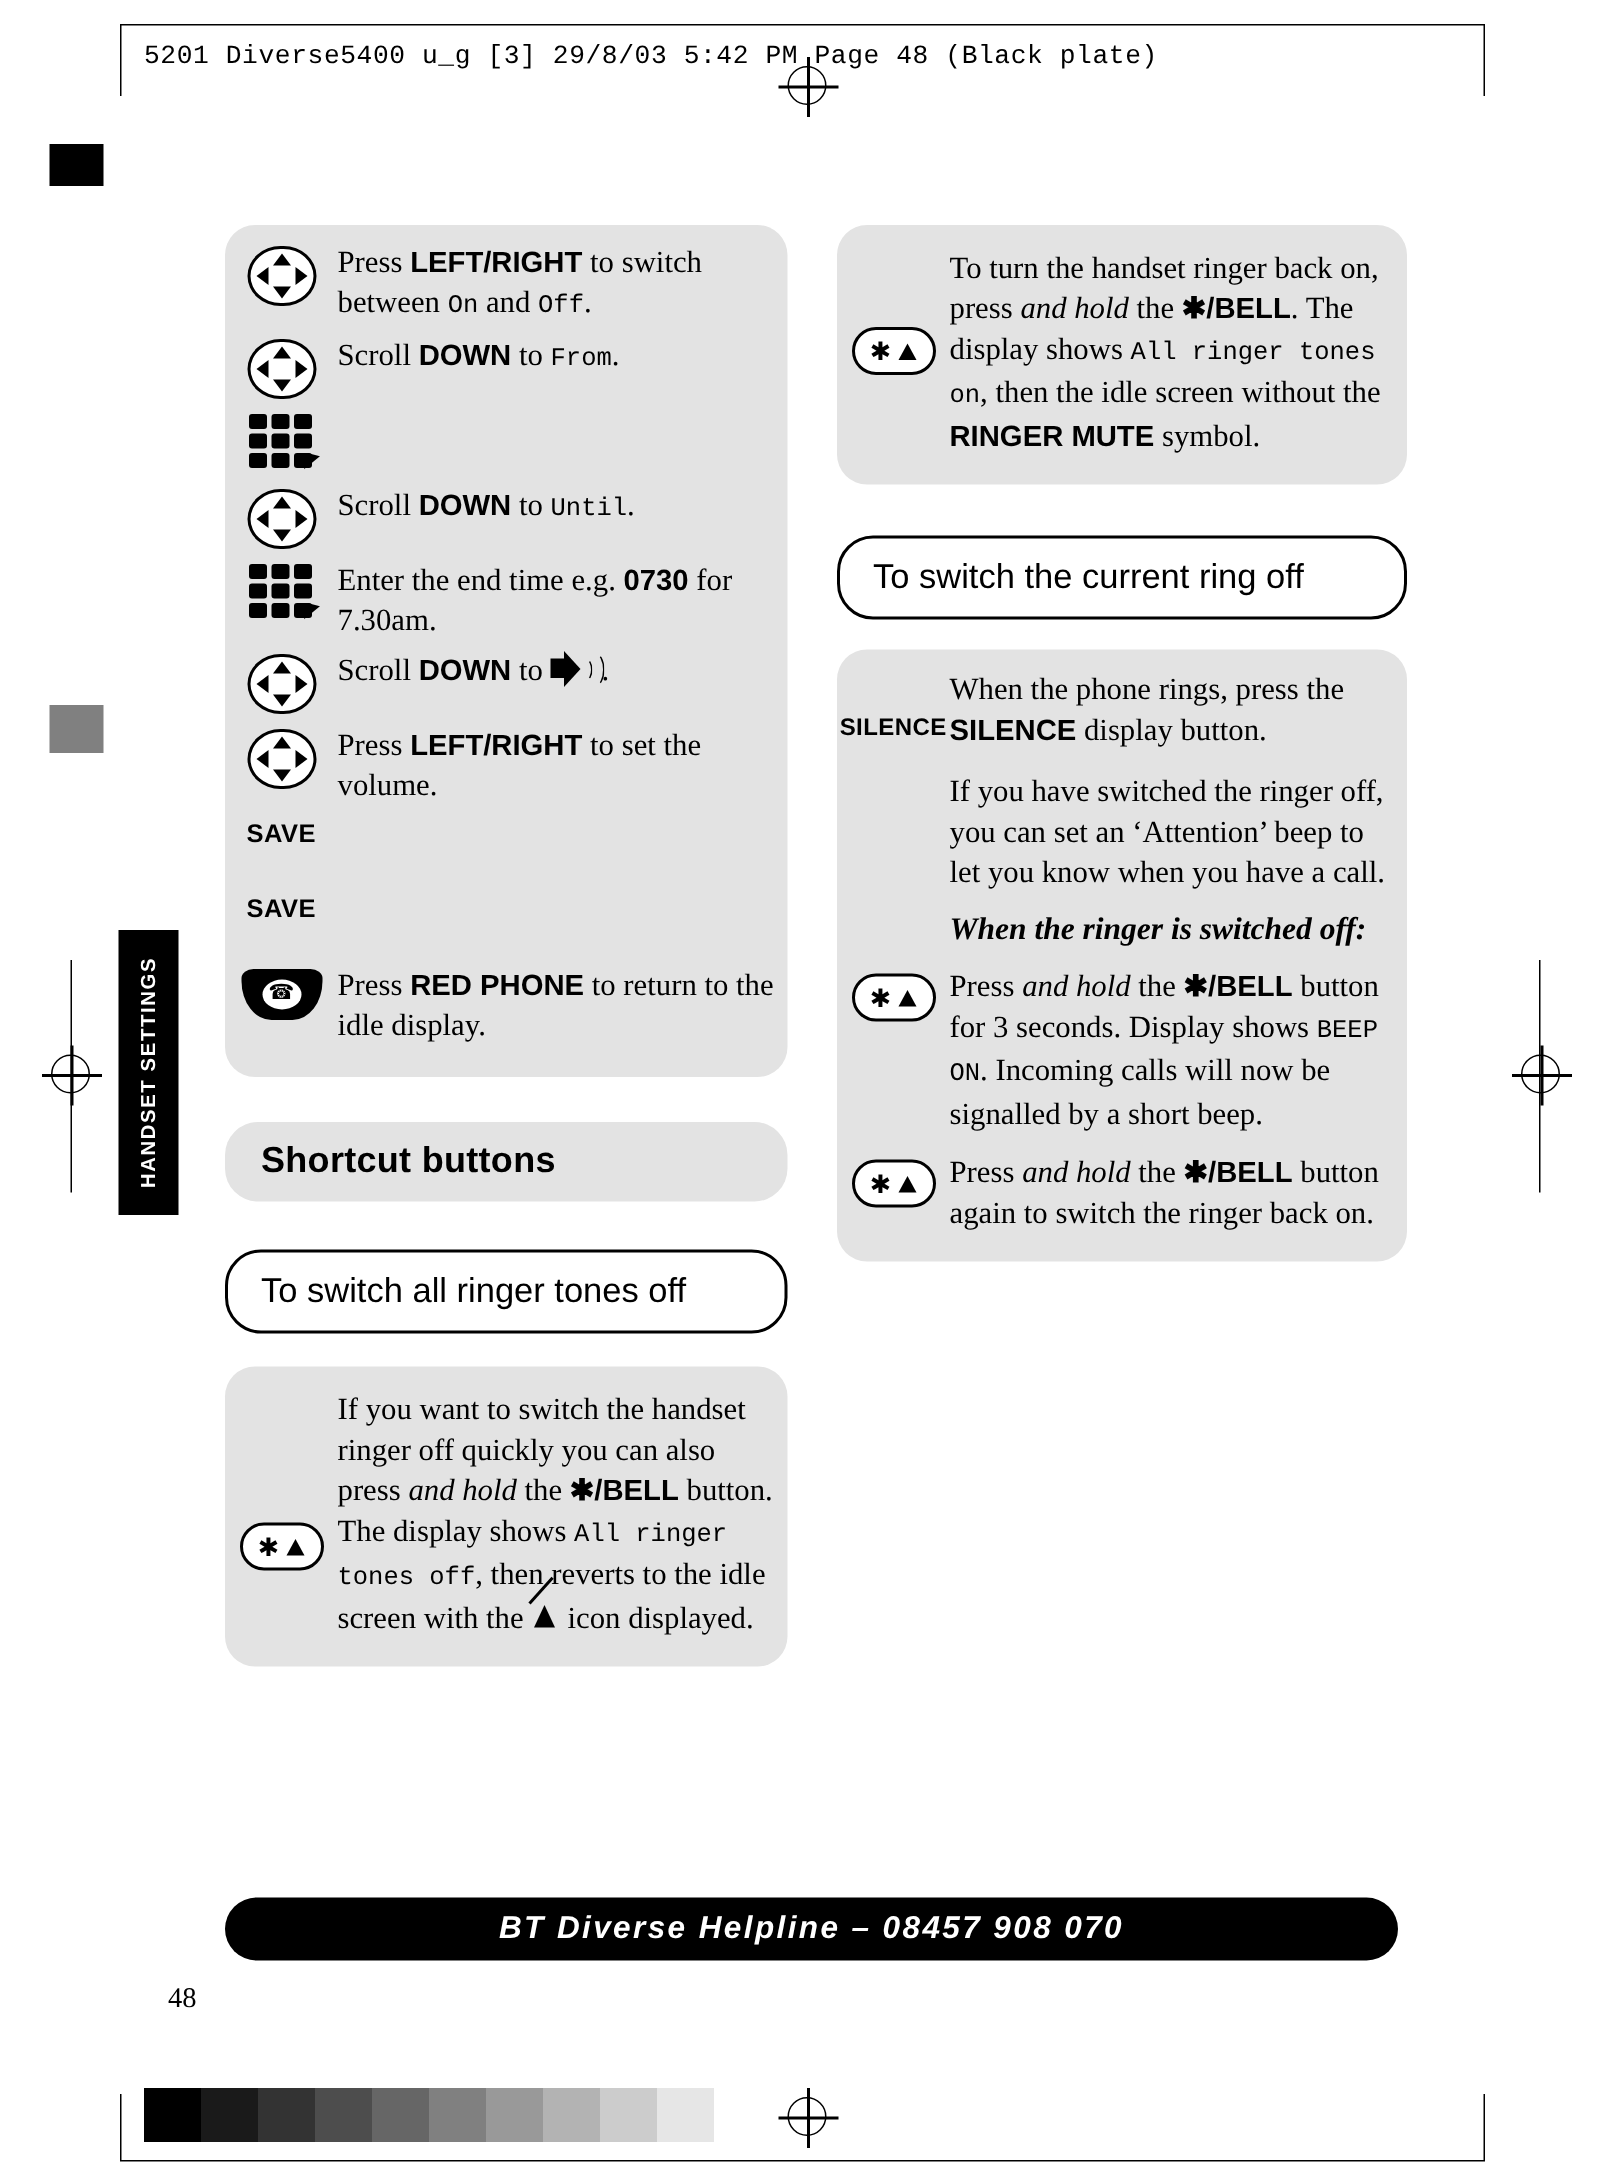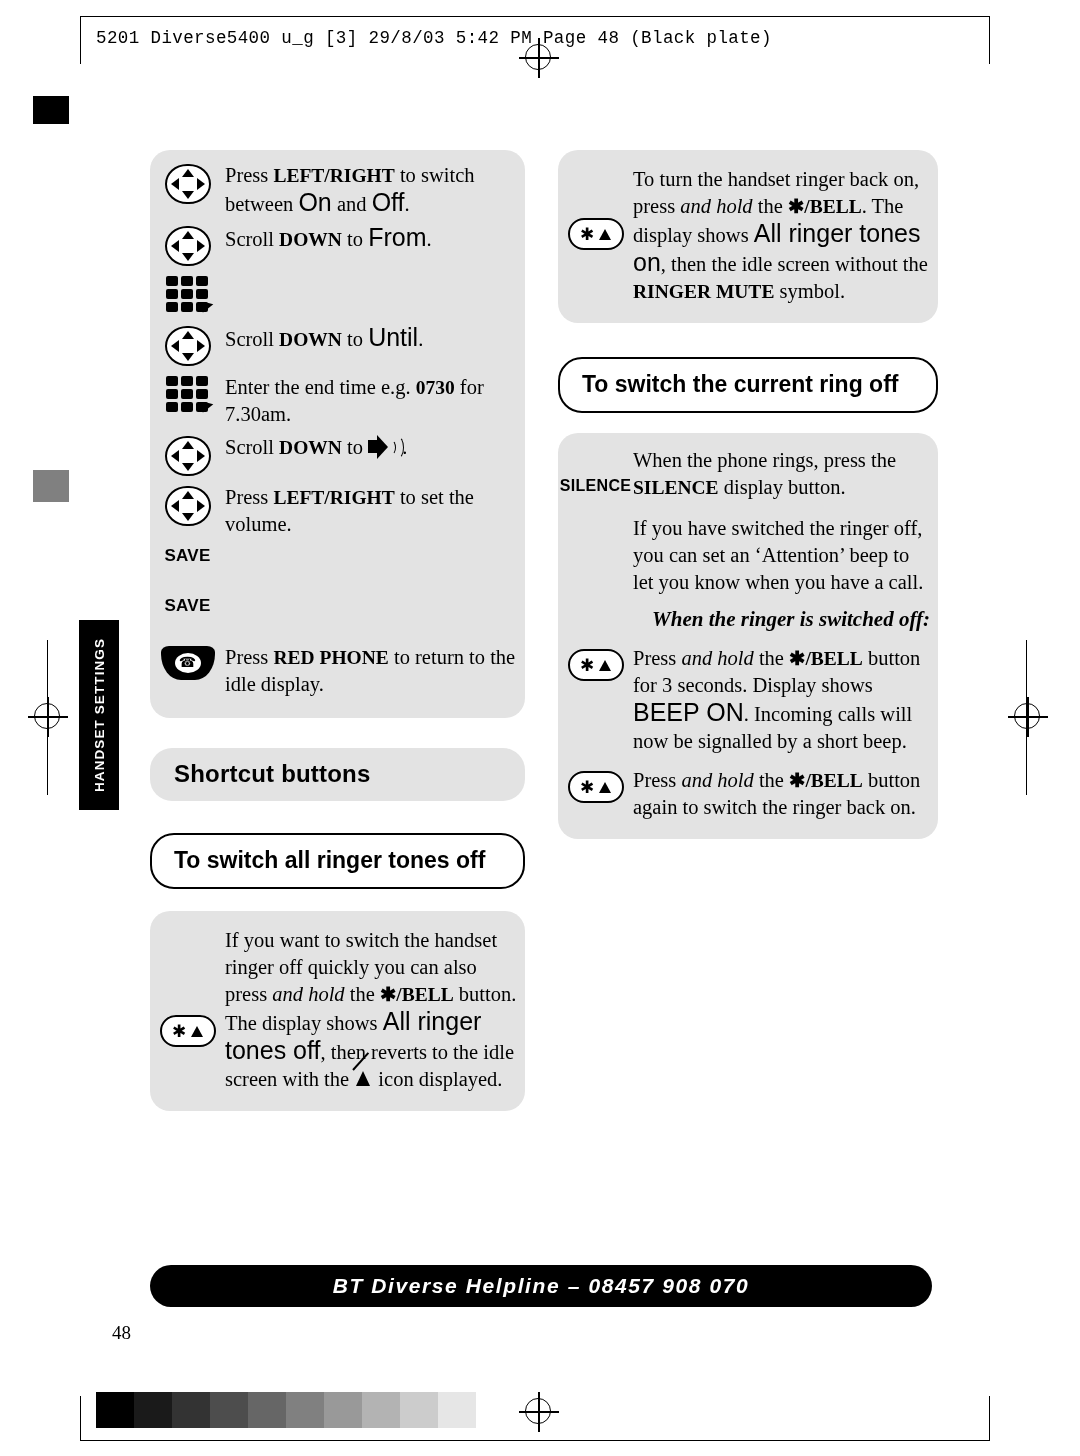--- a/index.html
+++ b/index.html
@@ -182,25 +182,25 @@
     display: flex;
     justify-content: center;
     padding-top: 2px;
   }
   .step-text {
     font-size: 20.5px;
     line-height: 27px;
     padding-right: 8px;
   }
   .mono {
+    font-family: Liberation Mono, monospace;
+    font-size: 17px;
+  }
+  .b {
     font-family: Liberation Sans, sans-serif;
-    font-size: 25px;
-  }
-  .b {
-    font-family: Liberation Serif, serif;
     font-weight: bold;
     font-size: 19.5px;
   }
   .it { font-style: italic; }
 
   
   .navpad {
     position: relative;
     width: 46px; height: 40px;
     border: 2.5px solid #000;
@@ -377,21 +377,21 @@
     padding: 12px 24px 13px 24px;
     display: inline-block;
     box-sizing: border-box;
   }
   .callout {
     position: relative;
     border: 2.5px solid #000;
     border-radius: 24px;
     background: #fff;
     font-family: "Liberation Sans", sans-serif;
-    font-weight: bold;
+    font-weight: normal;
     font-size: 23px;
     padding: 12px 22px 13px 22px;
     display: inline-block;
     box-sizing: border-box;
   }
 
   
   .helpline {
     position: absolute;
     left: 150px; top: 1265px;
@@ -640,21 +640,21 @@
         <span class="softkey small">SILENCE</span>
       </div>
       <div class="step-text" id="right-para1"><span>When the phone rings, press the </span><span class="b">SILENCE</span><span> display button.</span></div>
     </div>
 
     <div class="step-row" style="min-height:0;margin-bottom:10px;">
       <div class="step-icon"></div>
       <div class="step-text" id="right-para2"><span>If you have switched the ringer off, you can set an ‘Attention’ beep to let you know when you have a call.</span></div>
     </div>
 
-    <div class="step-row" style="min-height:0;margin-bottom:12px;justify-content:space-between;">
+    <div class="step-row" style="min-height:0;margin-bottom:12px;">
       <div class="step-icon"></div>
       <div class="step-text it" style="font-weight:bold;font-size:21px;">When the ringer is switched off:</div>
     </div>
 
     <div class="step-row" style="min-height:0;margin-bottom:12px;">
       <div class="step-icon" style="align-items:flex-start;padding-top:4px;">
         <div class="starbell">
           <span class="st">✱</span>
             <span class="bl"></span>
         </div>

